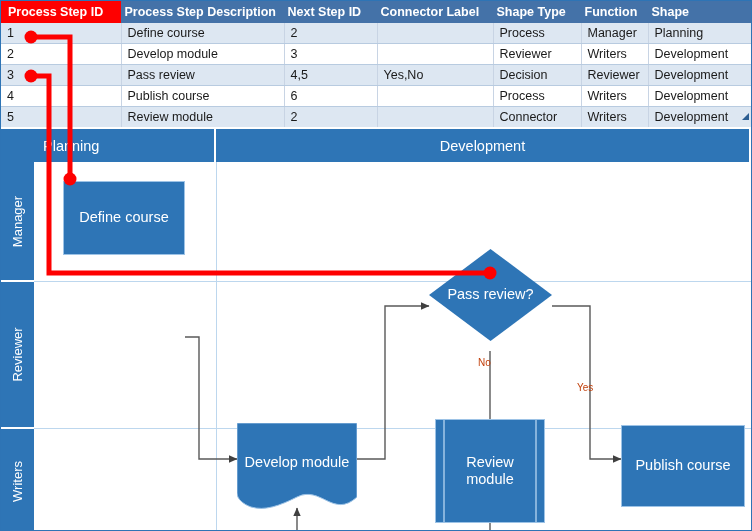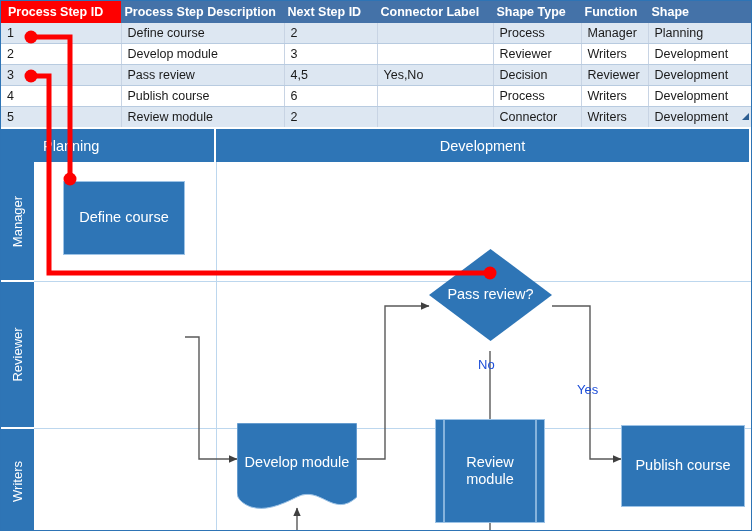--- a/index.html
+++ b/index.html
@@ -139,22 +139,22 @@
 
   
   svg.conn{
     position:absolute;left:0;top:0;width:750px;height:404px;
     overflow:visible;
     z-index:3;
     pointer-events:none;
   }
   .edge-lbl{
     position:absolute;
-    font-size:13px;
-    color:#1d4ed8;
+    font-size:10px;
+    color:#c2410c;
     z-index:5;
     background:transparent;
   }
 
   
   svg.anno{
     position:absolute;left:0;top:0;width:752px;height:531px;
     overflow:visible;
     z-index:40;
     pointer-events:none;

